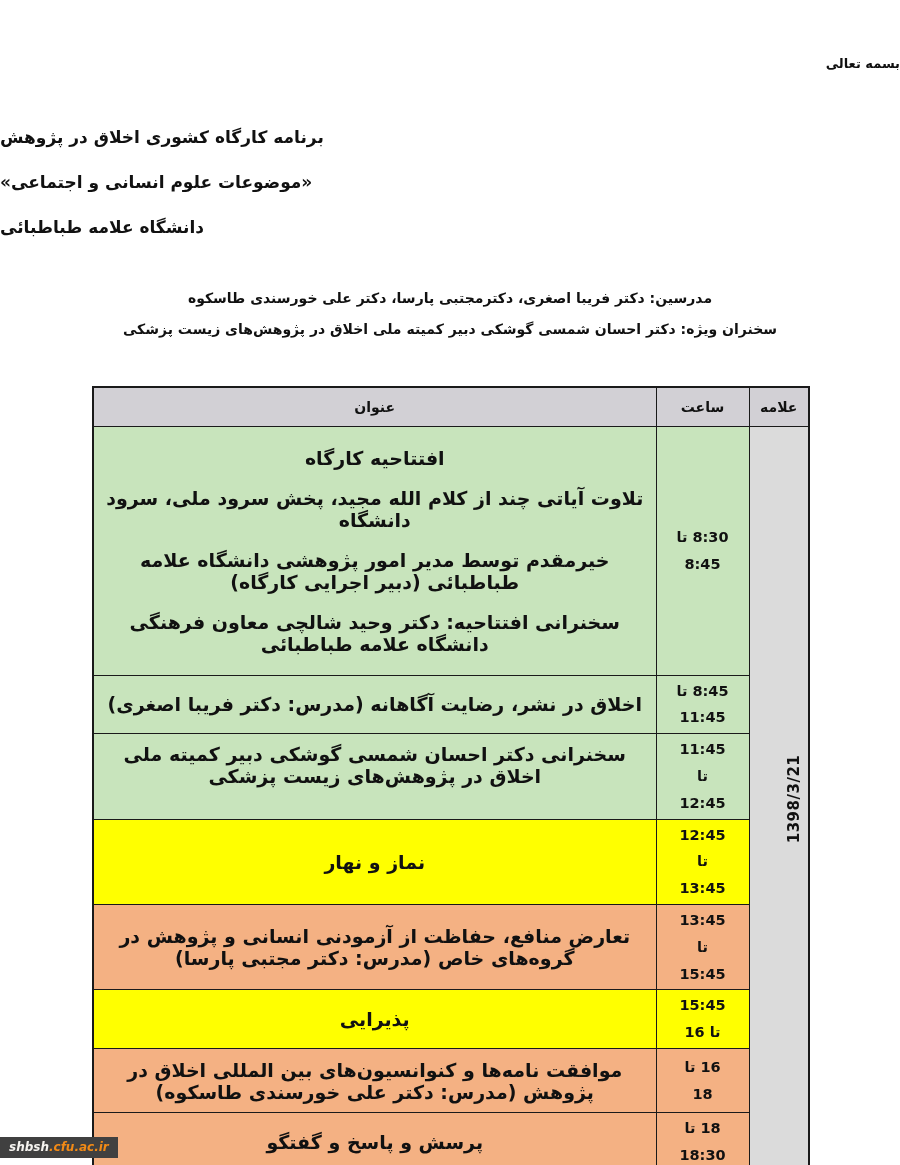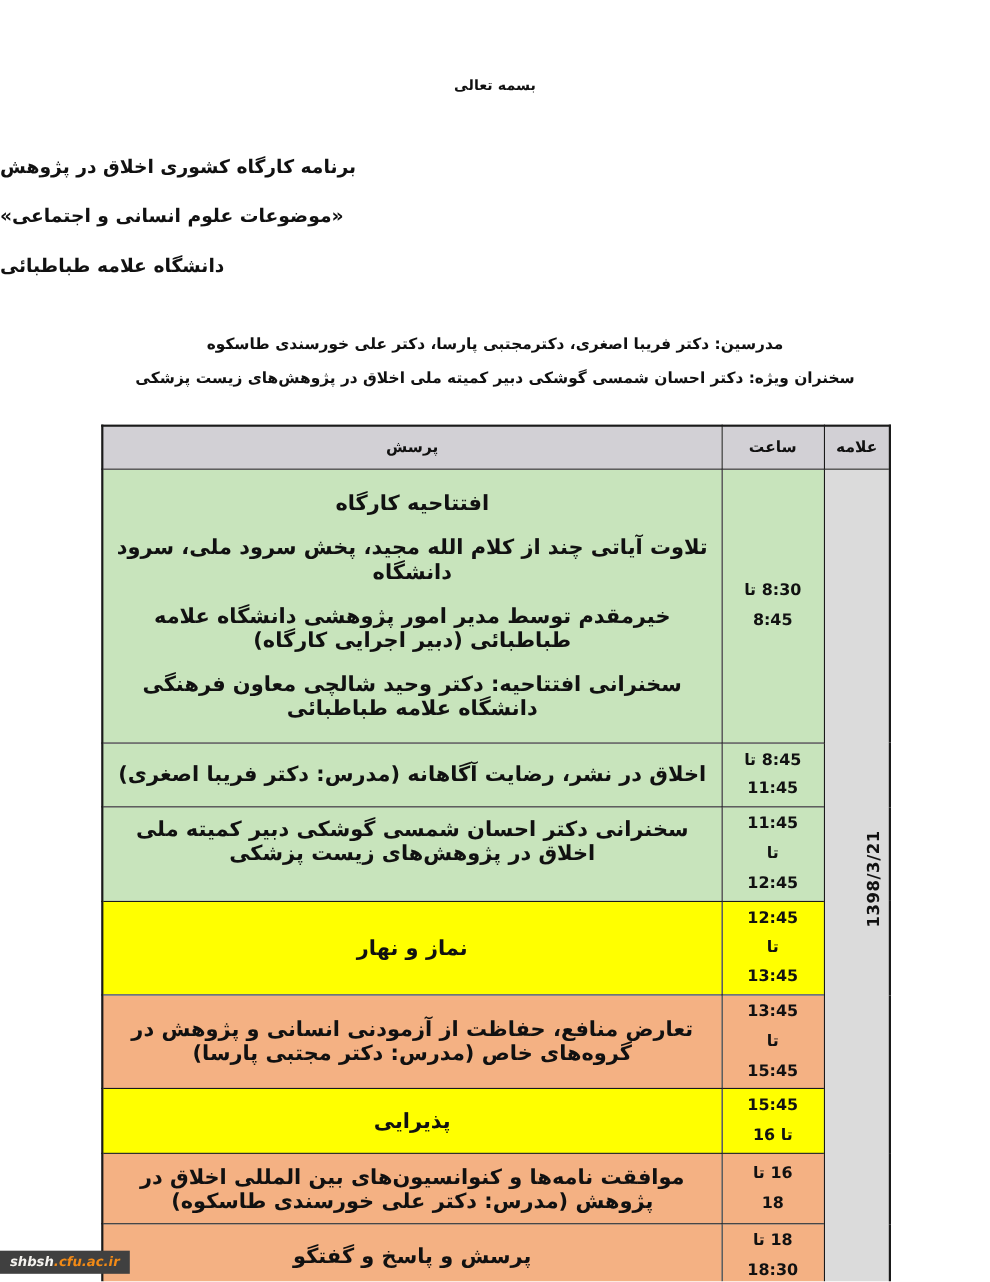--- a/index.html
+++ b/index.html
@@ -11,22 +11,22 @@
   .page {
     position: relative;
     width: 900px;
     height: 1165px;
     background: #ffffff;
     direction: rtl;
     overflow: hidden;
     margin: 0 auto;
   }
   .bismillah {
-    padding-top: 71px;
-    text-align: center;
+    padding-top: 56px;
+    text-align: right;
     font-size: 13px;
     font-weight: bold;
   }
   .title-block { text-align: center; }
   .title-line {
     font-size: 17px;
     font-weight: bold;
     text-align: left;
     letter-spacing: 0.2px;
   }
@@ -133,21 +133,21 @@
   <div class="subtitle-line s2">سخنران ویژه: دکتر احسان شمسی گوشکی دبیر کمیته ملی اخلاق در پژوهش‌های زیست پزشکی</div>
 
   <table class="schedule">
     <colgroup>
       <col class="col-title">
       <col class="col-time">
       <col class="col-date">
     </colgroup>
     <tbody>
         <tr class="head-row">
-      <th>پرسش</th>
+      <th>عنوان</th>
       <th>ساعت</th>
       <th>علامه</th>
     </tr>
 
     <tr class="r1">
       <td class="c-title bg-green">
         <div class="line">افتتاحیه کارگاه</div>
         <div class="line">تلاوت آیاتی چند از کلام الله مجید، پخش سرود ملی، سرود دانشگاه</div>
         <div class="line">خیرمقدم توسط مدیر امور پژوهشی دانشگاه علامه طباطبائی (دبیر اجرایی کارگاه)</div>
         <div class="line">سخنرانی افتتاحیه: دکتر وحید شالچی معاون فرهنگی دانشگاه علامه طباطبائی</div>

